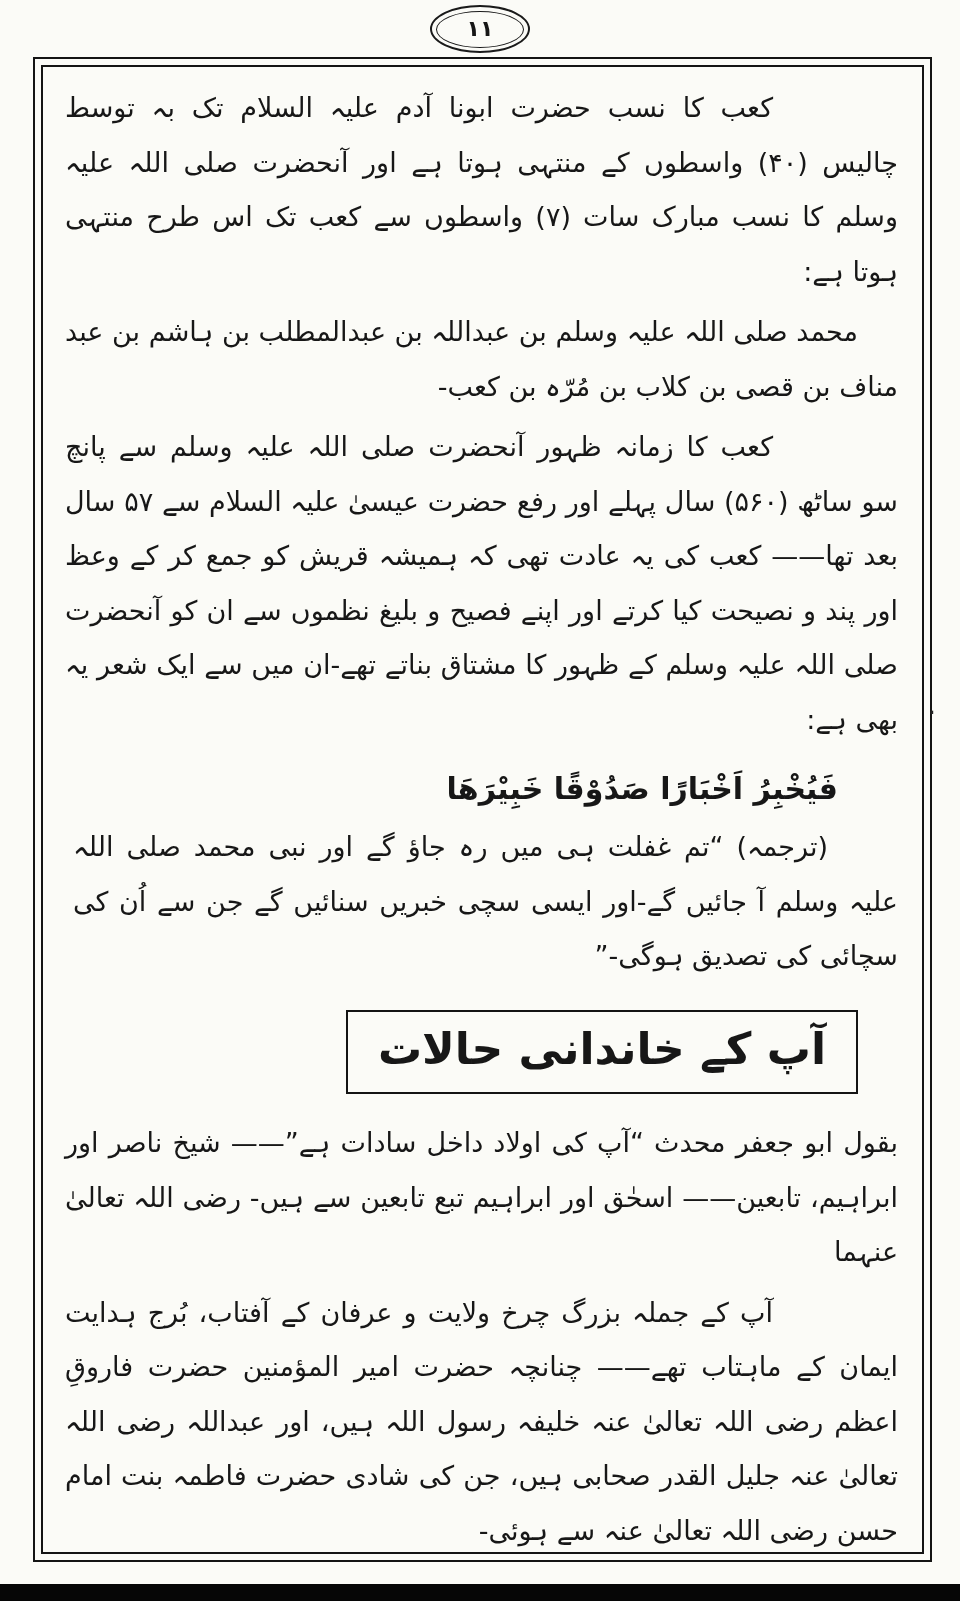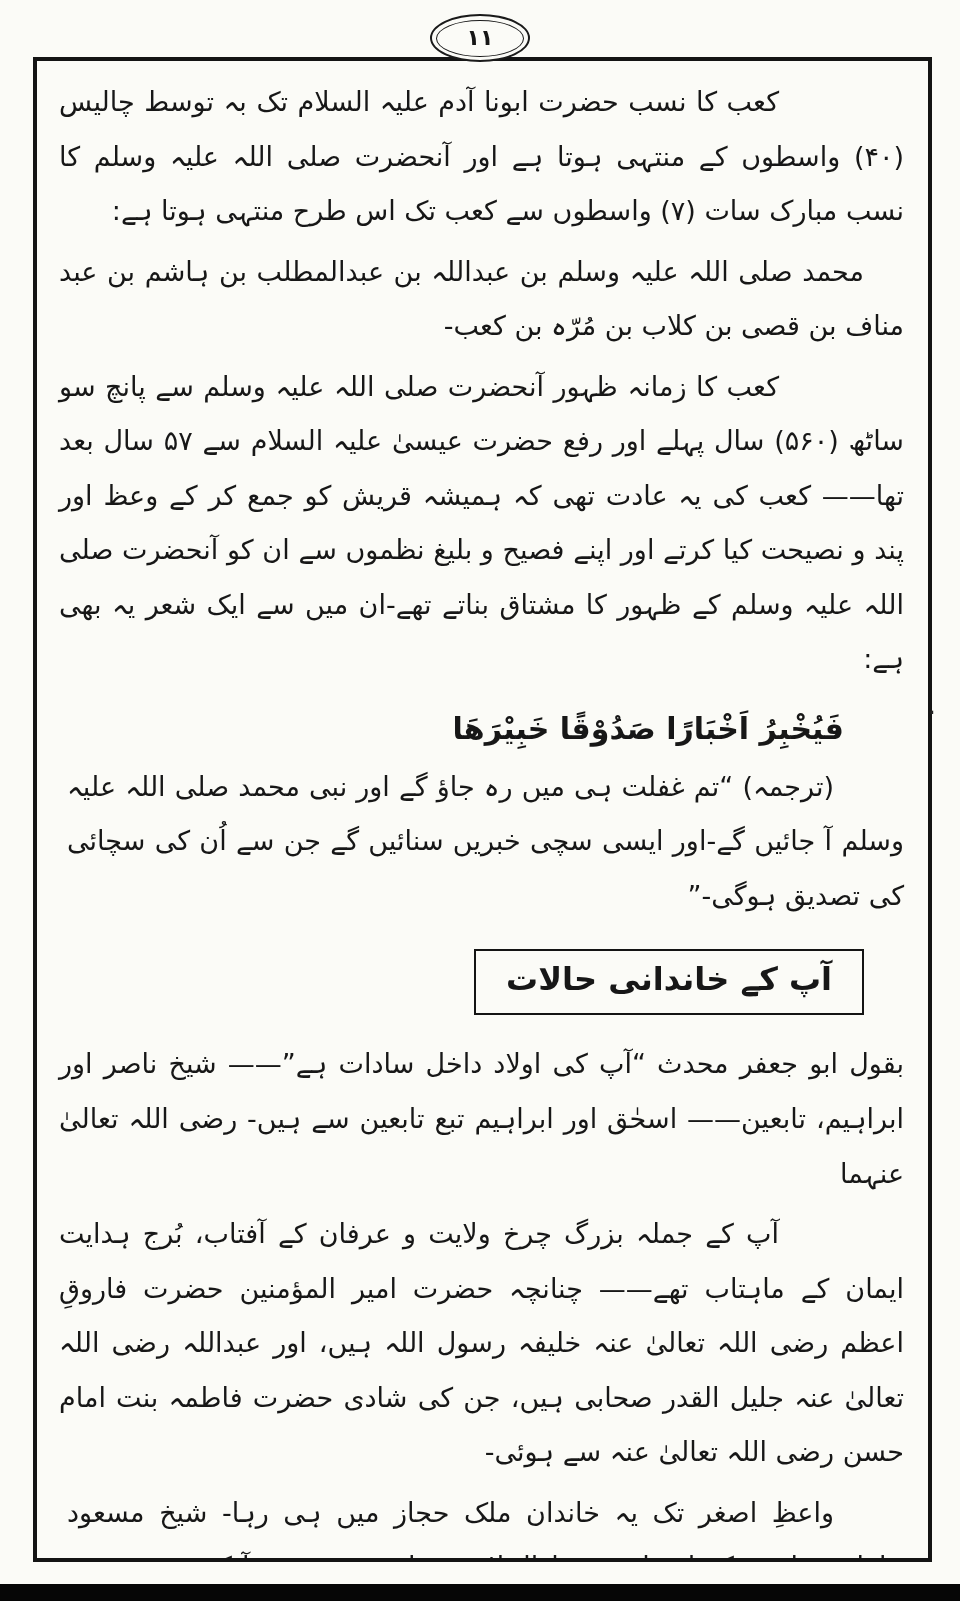--- a/index.html
+++ b/index.html
@@ -14,21 +14,21 @@
     position: relative;
     width: 960px;
     height: 1601px;
     background: #fbfbf7;
     font-family: "DejaVu Sans", sans-serif;
     color: #161616;
   }
   
   .page-number-oval {
     position: absolute;
-    top: 14px;
+    top: 5px;
     left: 50%;
     transform: translateX(-50%);
     width: 100px;
     height: 48px;
     border: 2.5px solid #1a1a1a;
     border-radius: 50%;
     background: #fbfbf7;
     display: flex;
     align-items: center;
     justify-content: center;
@@ -52,20 +52,21 @@
     line-height: 1;
   }
   
   .frame-outer {
     position: absolute;
     left: 33px;
     top: 57px;
     right: 28px;
     bottom: 39px;
     border: 2.5px solid #141414;
+    padding: 6px;
     box-sizing: border-box;
     background: #fbfbf7;
   }
   .frame-inner {
     width: 100%;
     height: 100%;
     border: 2px solid #141414;
     box-sizing: border-box;
     padding: 14px 24px 10px 22px;
     overflow: hidden;
@@ -95,21 +96,21 @@
   .heading-row {
     direction: rtl;
     margin: 26px 0 22px 0;
   }
   .heading-box {
     display: inline-block;
     border: 2.5px solid #141414;
     padding: 4px 30px 10px 30px;
     margin-right: 40px;
     font-weight: bold;
-    font-size: 32px;
+    font-size: 44px;
     line-height: 1.5;
     background: #fbfbf7;
   }
   
   .margin-dot {
     position: absolute;
     right: 24px;
     top: 690px;
     font-size: 26px;
     color: #222;

